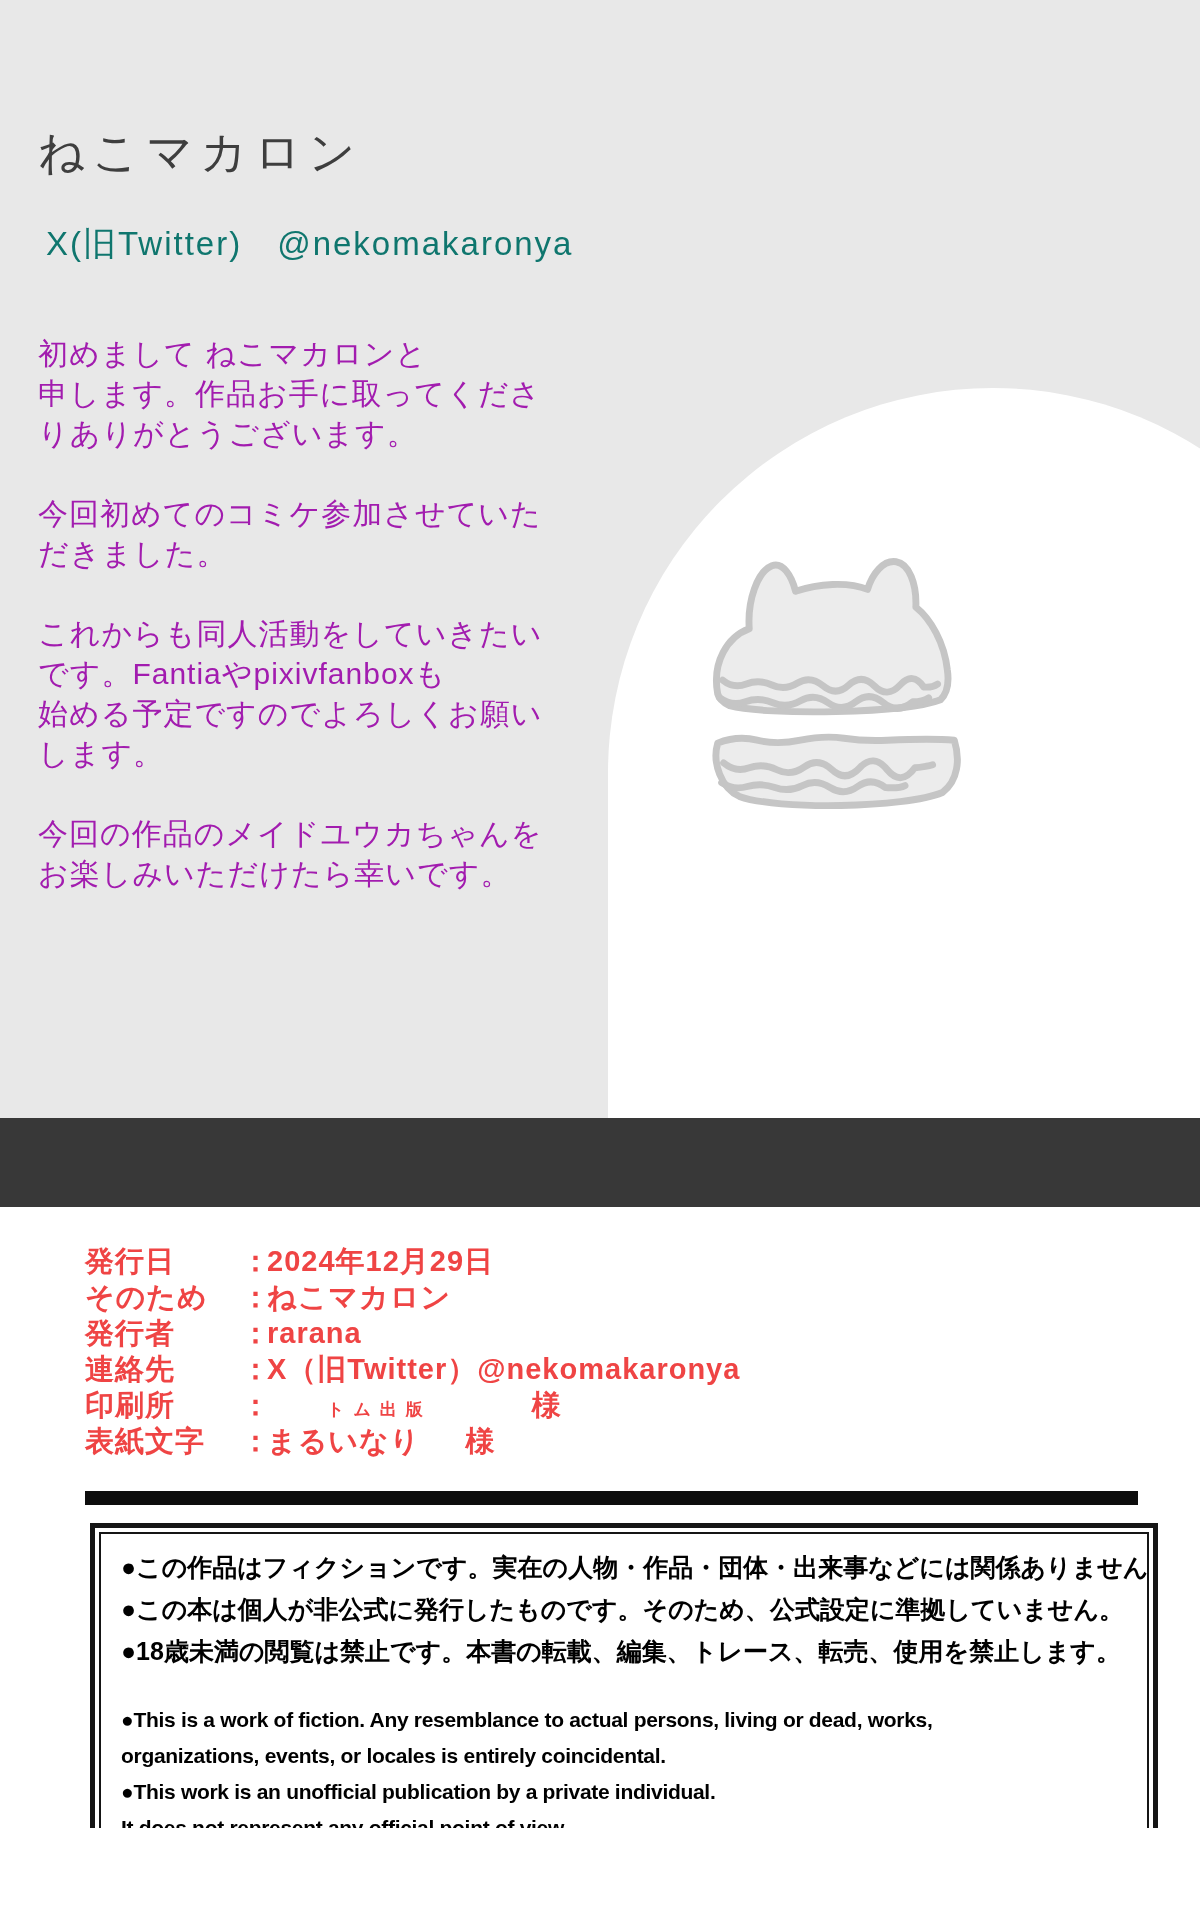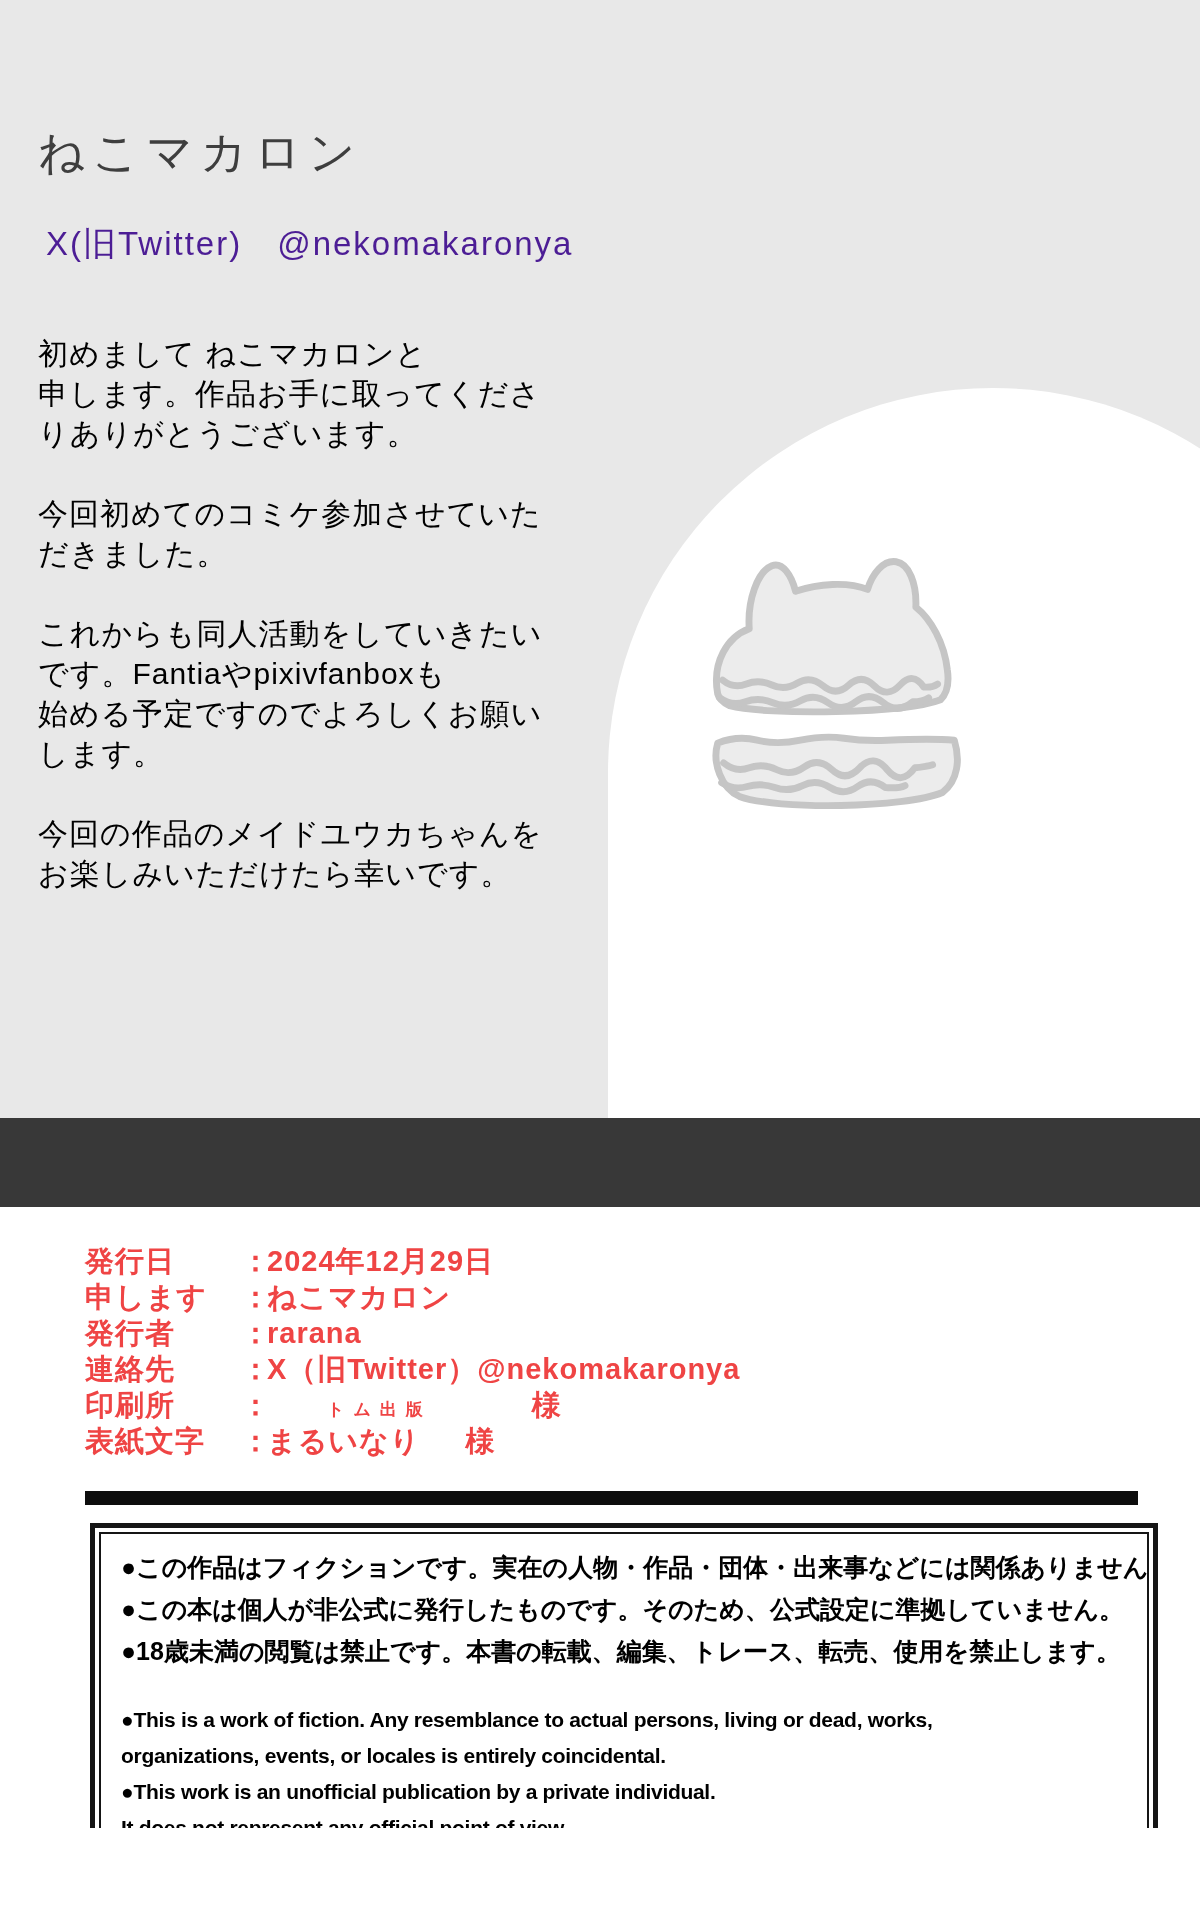--- a/index.html
+++ b/index.html
@@ -20,29 +20,29 @@
   }
   .macaron-svg { position:absolute; left:80px; top:158px; }
 
   .circle-title {
     position:absolute; left:38px; top:122px; margin:0;
     font-size:46px; font-weight:500; color:#3e3e3e; letter-spacing:7px;
     z-index:2; white-space:nowrap;
   }
   .sns-handle {
     position:absolute; left:46px; top:222px;
-    font-size:33px; font-weight:400; color:#4c1d95; letter-spacing:2px;
+    font-size:33px; font-weight:400; color:#0f766e; letter-spacing:2px;
     z-index:2; white-space:nowrap;
   }
   .greeting {
     position:absolute; left:38px; top:334px; width:560px; z-index:2;
   }
   .greeting p {
     margin:0 0 40px 0; white-space:pre-line;
-    font-size:30px; line-height:40px; color:#000000; letter-spacing:1px;
+    font-size:30px; line-height:40px; color:#a21caf; letter-spacing:1px;
   }
 
   
   .dark-bar {
     position:absolute; left:0; top:1118px; width:1200px; height:89px;
     background:#383838;
   }
 
   
   .colophon {
@@ -148,21 +148,21 @@
 
   <div class="dark-bar"></div>
 
   <section class="colophon">
     <div class="row">
       <span class="lbl">発行日</span>
         <span class="col">：</span>
         <span class="val">2024年12月29日</span>
     </div>
     <div class="row">
-      <span class="lbl">申します</span>
+      <span class="lbl">そのため</span>
         <span class="col">：</span>
         <span class="val">ねこマカロン</span>
     </div>
     <div class="row">
       <span class="lbl">発行者</span>
         <span class="col">：</span>
         <span class="val">rarana</span>
     </div>
     <div class="row">
       <span class="lbl">連絡先</span>

